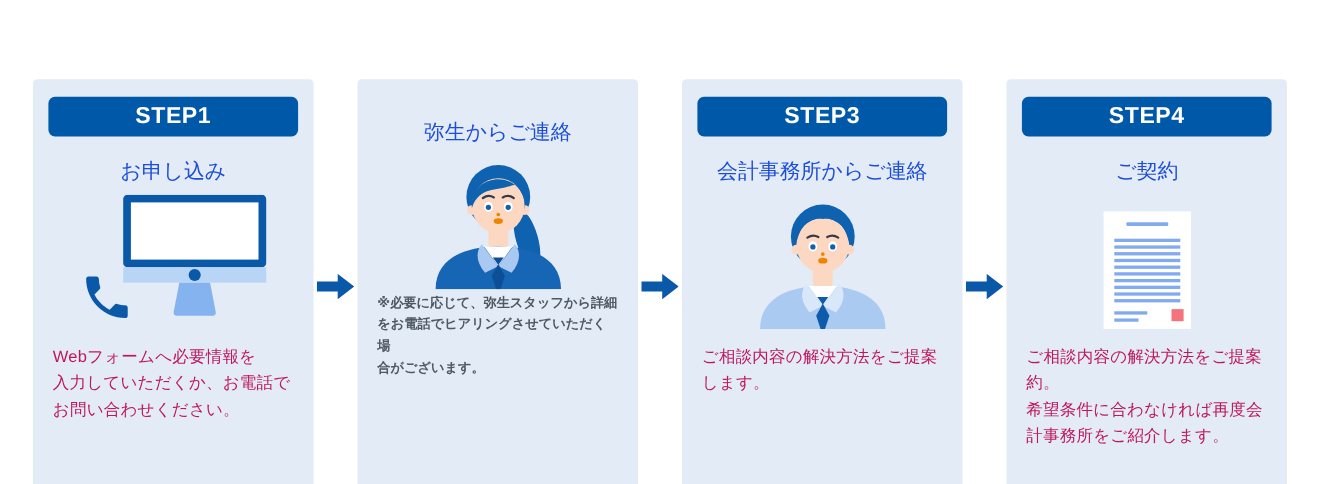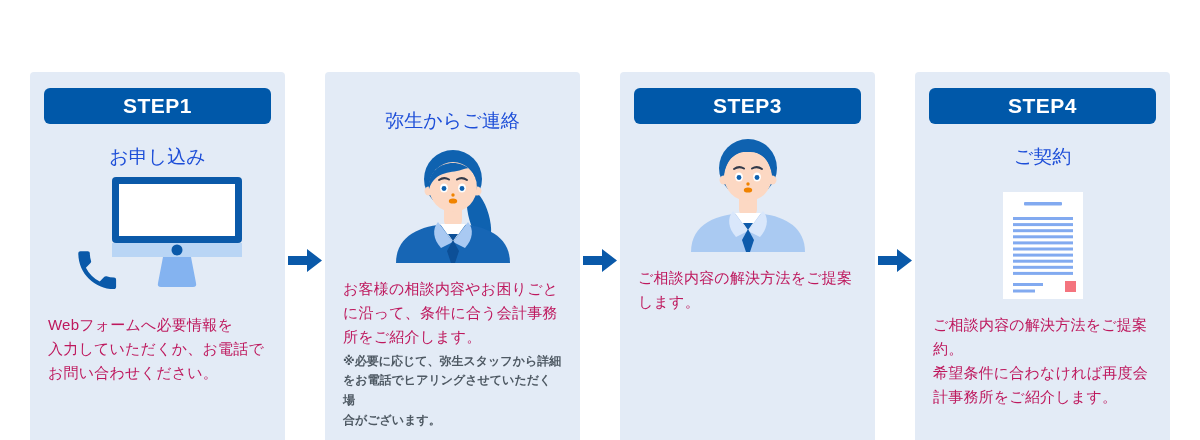--- a/index.html
+++ b/index.html
@@ -84,38 +84,36 @@
           <circle cx="84" cy="47.5" r="2.4" fill="#0f62b0"></circle>
         <circle cx="75" cy="54" r="1.7" fill="#f08300"></circle>
         <ellipse cx="75" cy="60" rx="4.2" ry="2.6" fill="#f08300"></ellipse>
         <path d="M62,83 L75,101 L88,83 Z" fill="#ffffff"></path>
         <path d="M60,81 L75,101 L63,107 C55,98 54,88 60,81 Z" fill="#a9c9f2"></path>
         <path d="M90,81 L75,101 L87,107 C95,98 96,88 90,81 Z" fill="#a9c9f2"></path>
         <path d="M70,93 L80,93 L75,100 Z" fill="#0c4f97"></path>
         <path d="M75,99 L81,110 L77,122 L73,122 L69,110 Z" fill="#0c4f97"></path>
       </svg>
     </div>
-    <p class="body">お客様の相談内容やお困りごと
-に沿って、条件に合う会計事務
-所をご紹介します。</p>
     <p class="note">※必要に応じて、弥生スタッフから詳細
 をお電話でヒアリングさせていただく場
 合がございます。</p>
   </section>
 
   <div class="arrow-wrap">
     <svg width="34" height="23" viewBox="0 0 34 23">
       <path d="M0 7 H19 V0 L34 11.5 L19 23 V16 H0 Z" fill="#0a59a9"></path>
     </svg>
   </div>
 
   <section class="card">
     <div class="badge">
       <span>STEP3</span>
     </div>
+    <h3 class="title">会計事務所からご連絡</h3>
     <div class="illo">
       <svg width="150" height="122" viewBox="0 0 150 122">
         <rect x="66" y="58" width="18" height="28" rx="6" fill="#fcd8c3"></rect>
         <path d="M18,122 C18,94 44,83 75,83 C106,83 132,94 132,122 Z" fill="#aacaf2"></path>
         <circle cx="75" cy="38" r="29" fill="#0f62b0"></circle>
         <ellipse cx="75" cy="46" rx="24" ry="25" fill="#fcd8c3"></ellipse>
         <circle cx="51" cy="50" r="4.5" fill="#fcd8c3"></circle>
         <circle cx="99" cy="50" r="4.5" fill="#fcd8c3"></circle>
         <path d="M51,44 C49,12 101,12 99,44 C95,26 86,21 75,22 C64,21 55,26 51,44 Z" fill="#0f62b0"></path>
         <path d="M61,39 q5,-3.5 10,-0.5" stroke="#333a4a" stroke-width="2" fill="none" stroke-linecap="round"></path>

